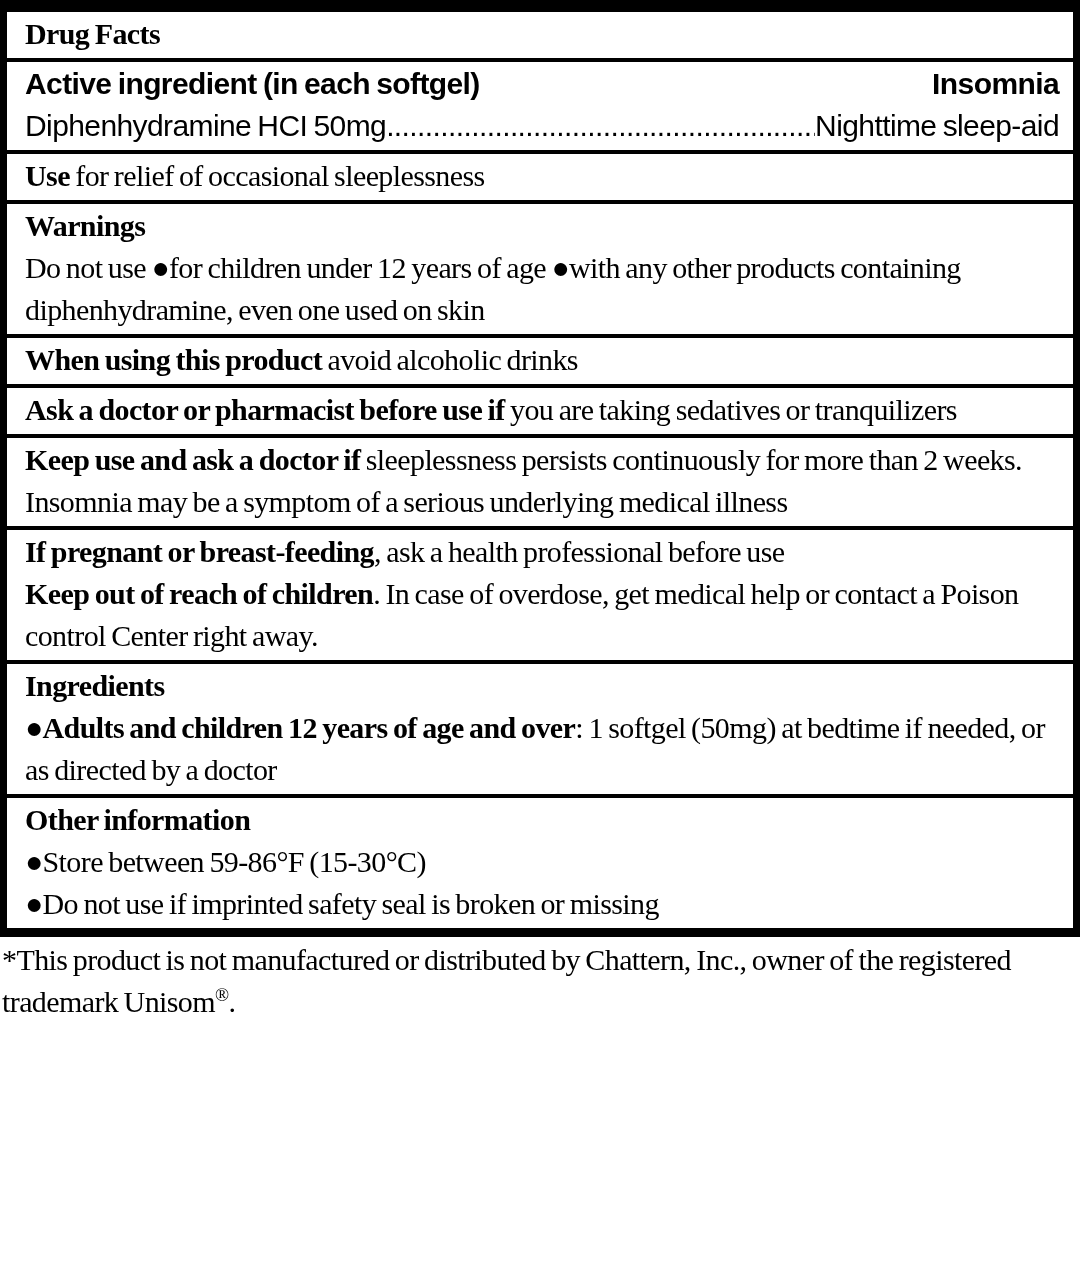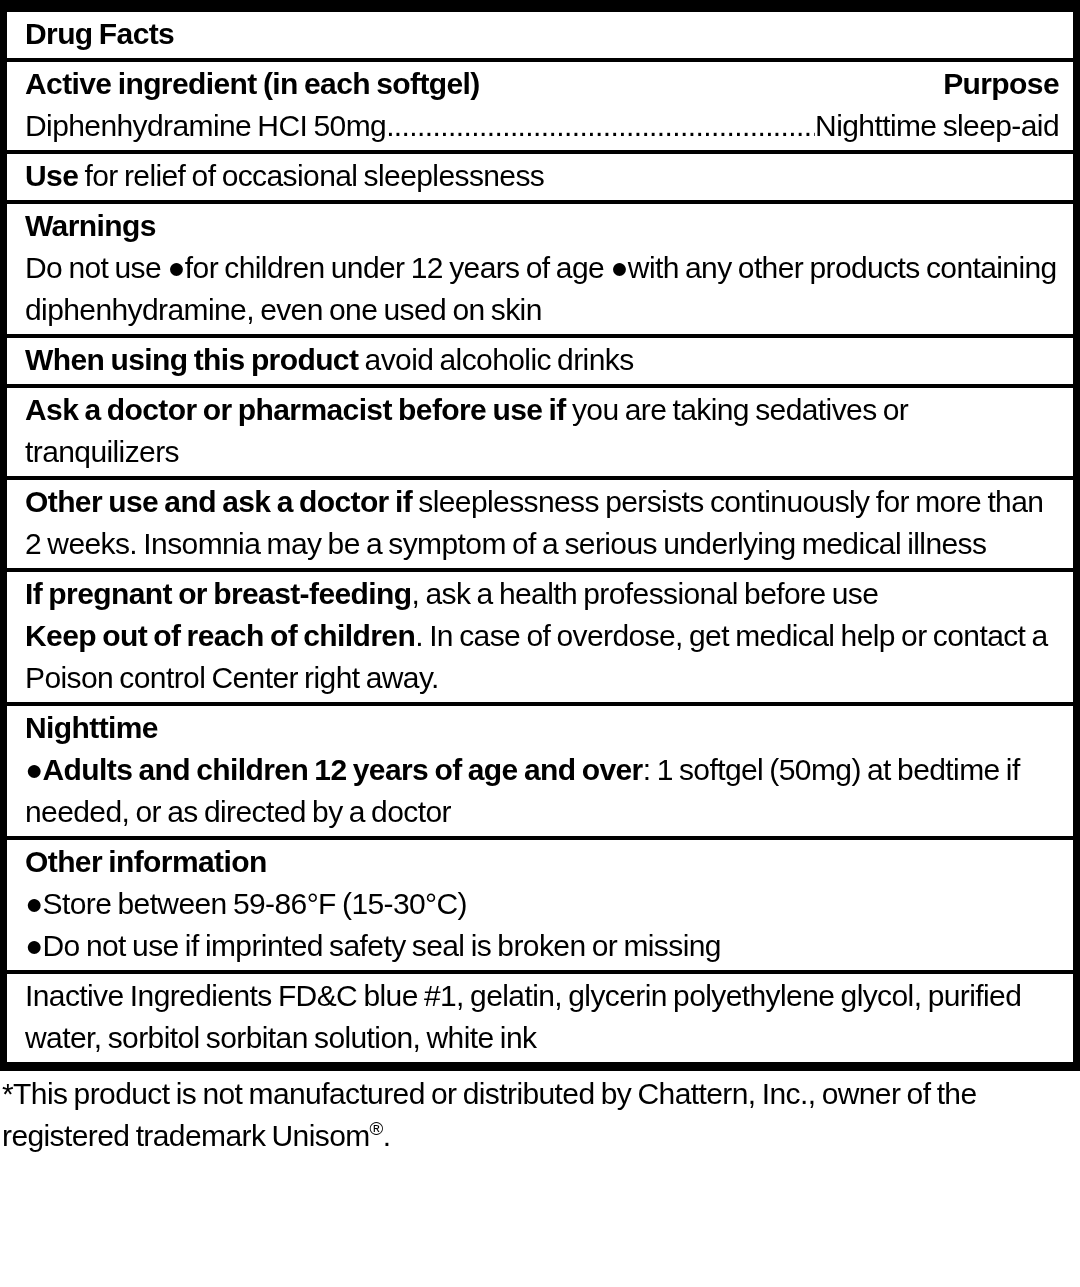--- a/index.html
+++ b/index.html
@@ -22,21 +22,21 @@
     border-width: 12px 7px 9px 7px;
     background: #fff;
   }
   .section {
     border-bottom: 4px solid #000;
     padding: 1px 14px 3px 18px;
   }
   .panel .section:last-child {
     border-bottom: none;
   }
-  p { margin: 0; }
+  p { margin: 0; font-family: Liberation Serif, serif; }
   .b { font-weight: bold; text-align: right; }
   .hdr { font-weight: bold; }
   .row-flex {
     display: flex;
     justify-content: space-between;
     align-items: baseline;
   }
   .leader {
     display: flex;
     align-items: flex-start;
@@ -63,21 +63,21 @@
 
 <div class="panel">
 
   <div class="section">
     <p class="hdr">Drug Facts</p>
   </div>
 
   <div class="section">
     <div class="row-flex">
       <span class="hdr">Active ingredient (in each softgel)</span>
-      <span class="hdr">Purpose</span>
+      <span class="hdr">Insomnia</span>
     </div>
     <div class="leader">
       <span class="name">Diphenhydramine HCI 50mg</span>
       <span class="dots">....................................................................................................</span>
       <span class="pval">Nighttime sleep-aid</span>
     </div>
   </div>
 
   <div class="section">
     <p><span class="b">Use</span><span> for relief of occasional sleeplessness</span></p>
@@ -91,38 +91,35 @@
 
   <div class="section">
     <p><span class="b">When using this product</span><span> avoid alcoholic drinks</span></p>
   </div>
 
   <div class="section">
     <p><span class="b">Ask a doctor or pharmacist before use if</span><span> you are taking sedatives or tranquilizers</span></p>
   </div>
 
   <div class="section">
-    <p><span class="b">Other use and ask a doctor if</span><span> sleeplessness persists continuously for more than 2 weeks. Insomnia may be a symptom of a serious underlying medical illness</span></p>
+    <p><span class="b">Keep use and ask a doctor if</span><span> sleeplessness persists continuously for more than 2 weeks. Insomnia may be a symptom of a serious underlying medical illness</span></p>
   </div>
 
   <div class="section">
     <p><span class="b">If pregnant or breast-feeding</span><span>, ask a health professional before use</span></p>
     <p><span class="b">Keep out of reach of children</span><span>. In case of overdose, get medical help or contact a Poison control Center right away.</span></p>
   </div>
 
   <div class="section">
-    <p class="hdr">Nighttime</p>
+    <p class="hdr">Ingredients</p>
     <p><span class="b">●Adults and children 12 years of age and over</span><span>: 1 softgel (50mg) at bedtime if needed, or as directed by a doctor</span></p>
   </div>
 
   <div class="section">
     <p class="hdr">Other information</p>
     <p>●Store between 59-86°F (15-30°C)</p>
     <p>●Do not use if imprinted safety seal is broken or missing</p>
   </div>
 
-  <div class="section">
-    <p>Inactive Ingredients FD&amp;C blue #1, gelatin, glycerin polyethylene glycol, purified water, sorbitol sorbitan solution, white ink</p>
-  </div>
 
 </div>
 
 <p class="footnote"><span>*This product is not manufactured or distributed by Chattern, Inc., owner of the registered trademark Unisom</span><sup class="reg">®</sup><span>.</span></p>
 
 </body></html>

